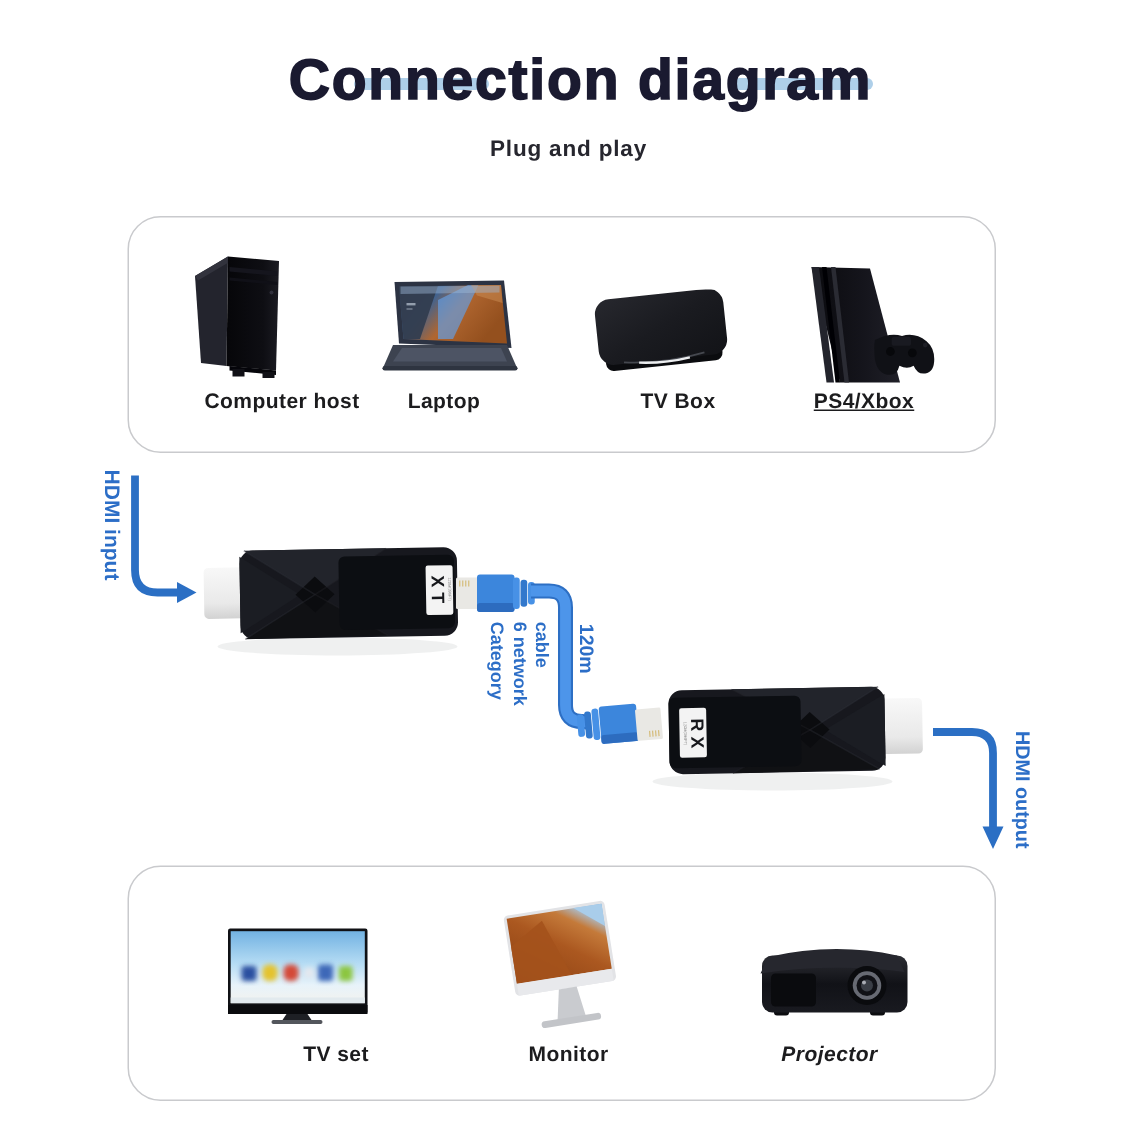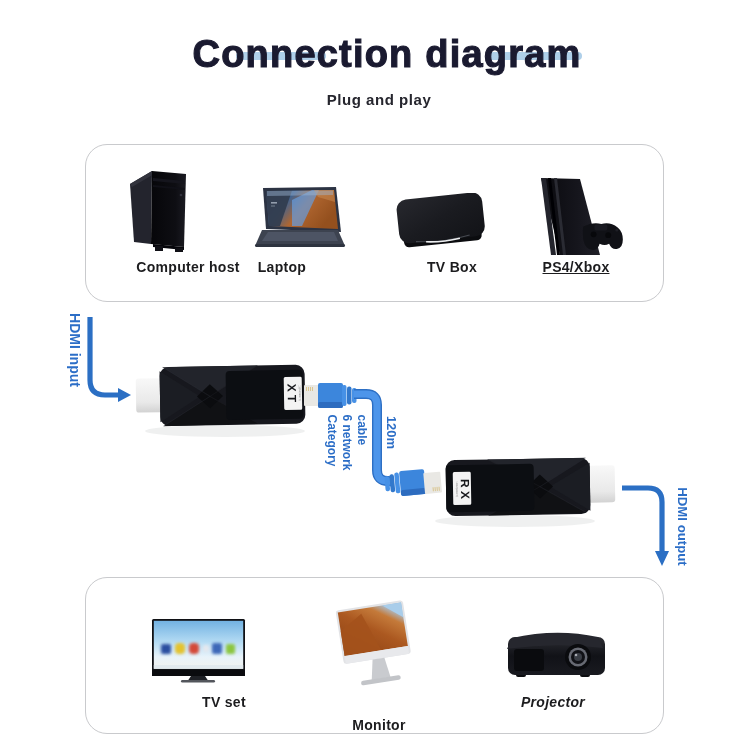--- a/index.html
+++ b/index.html
@@ -28,26 +28,26 @@
 <div class="page">
   <div class="hl hl1"></div>
   <div class="hl hl2"></div>
   <h1>Connection diagram</h1>
   <div class="sub">Plug and play</div>
 
   <div class="box boxtop"></div>
   <div class="box boxbot"></div>
 
   <div class="lbl" style="left:158px;top:260px;margin-left:30px;">Computer host</div>
-  <div class="lbl" style="left:282px;top:260px;">Laptop</div>
+  <div class="lbl" style="left:296px;top:260px;">Laptop</div>
   <div class="lbl" style="left:452px;top:260px;">TV Box</div>
   <div class="lbl" style="left:576px;top:260px;text-decoration:underline;">PS4/Xbox</div>
 
   <div class="lbl" style="left:208px;top:695px;margin-left:16px;">TV set</div>
-  <div class="lbl" style="left:379px;top:695px;margin-top:23px;">Monitor</div>
+  <div class="lbl" style="left:379px;top:695px;">Monitor</div>
   <div class="lbl" style="left:553px;top:695px;font-style:italic;">Projector</div>
 
   <div class="vt vt-in">HDMI input</div>
   <div class="vt vt-out">HDMI output</div>
   <div class="vt vt-120">120m</div>
   <div class="vt vt-cab">cable
 6 network
 Category</div>
 
   <svg style="left:125px;top:166px;" width="70" height="90" viewBox="0 0 70 90">

